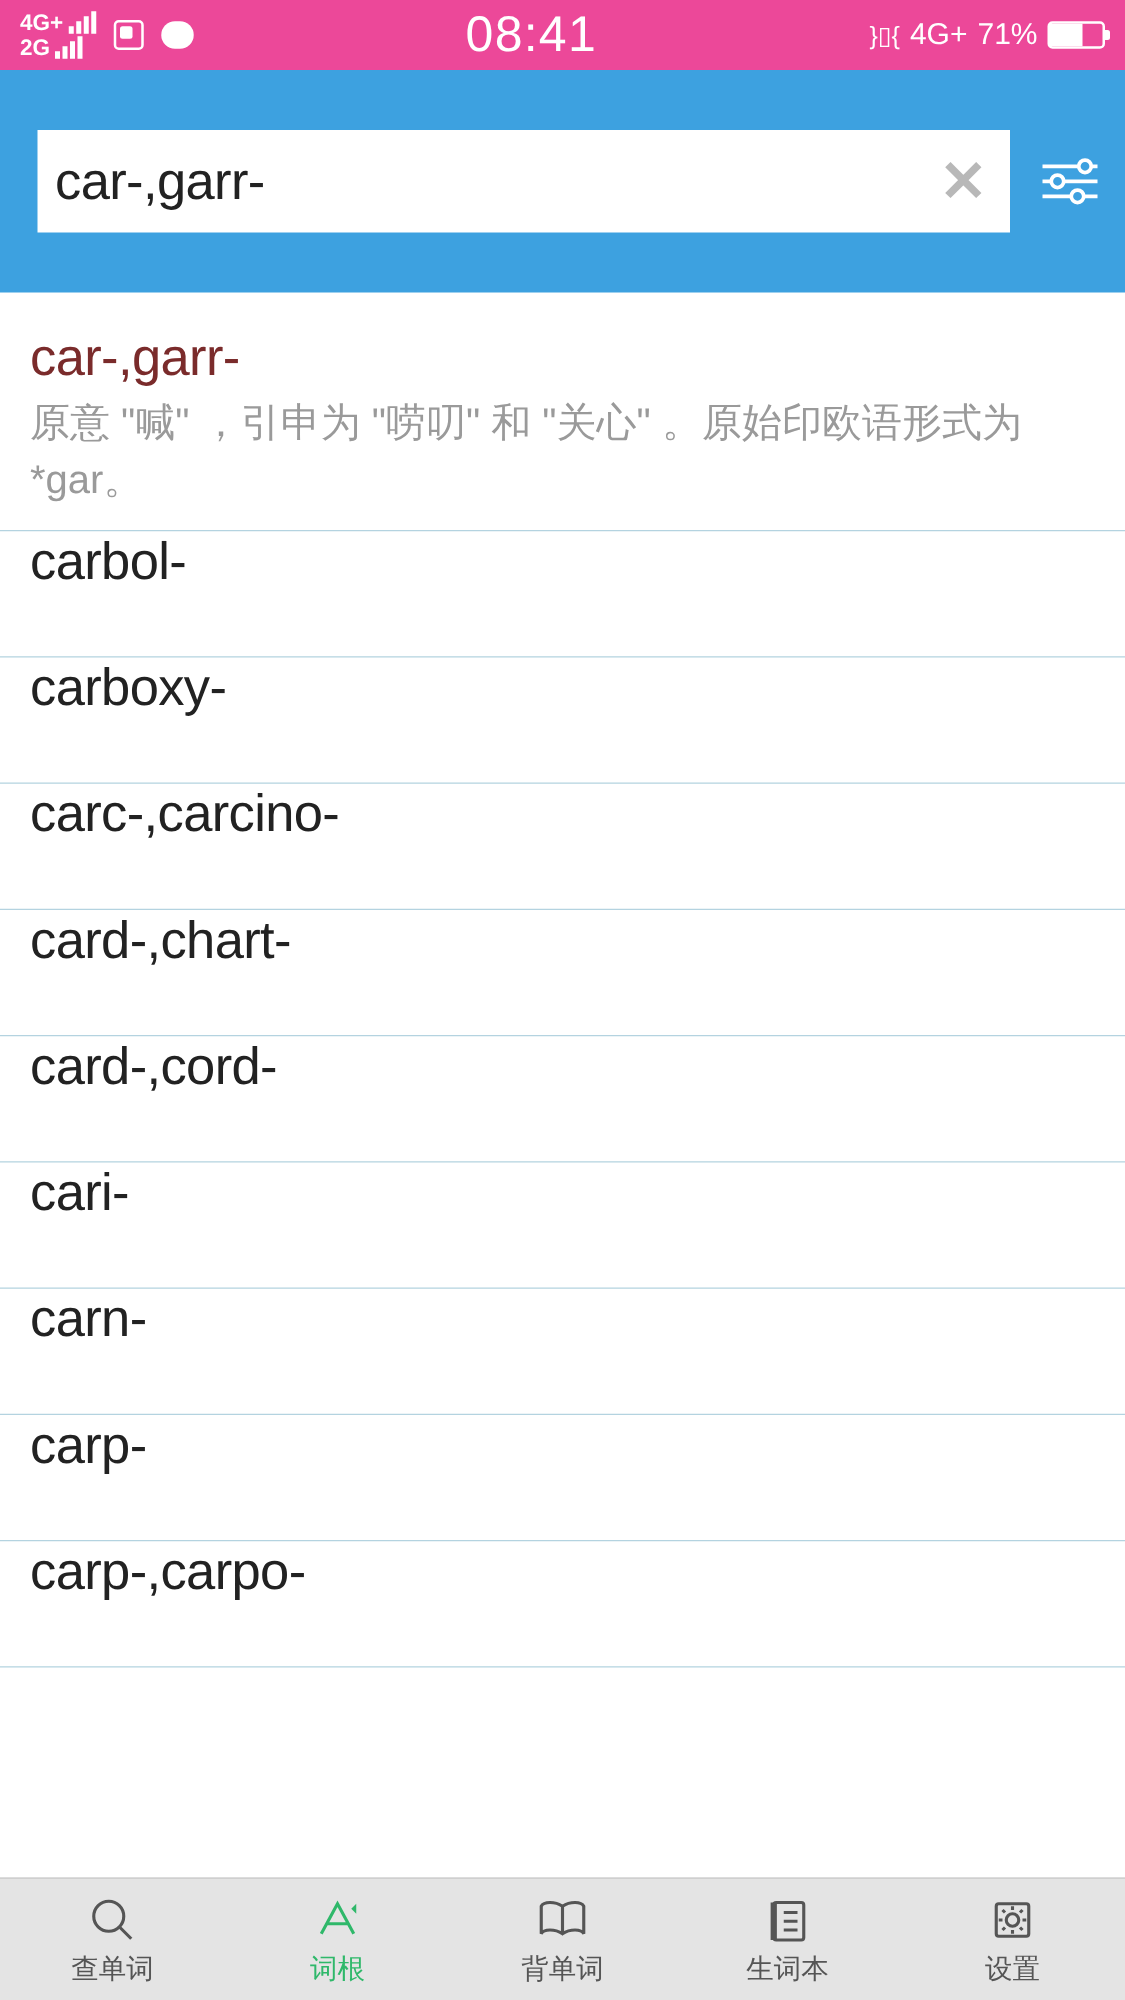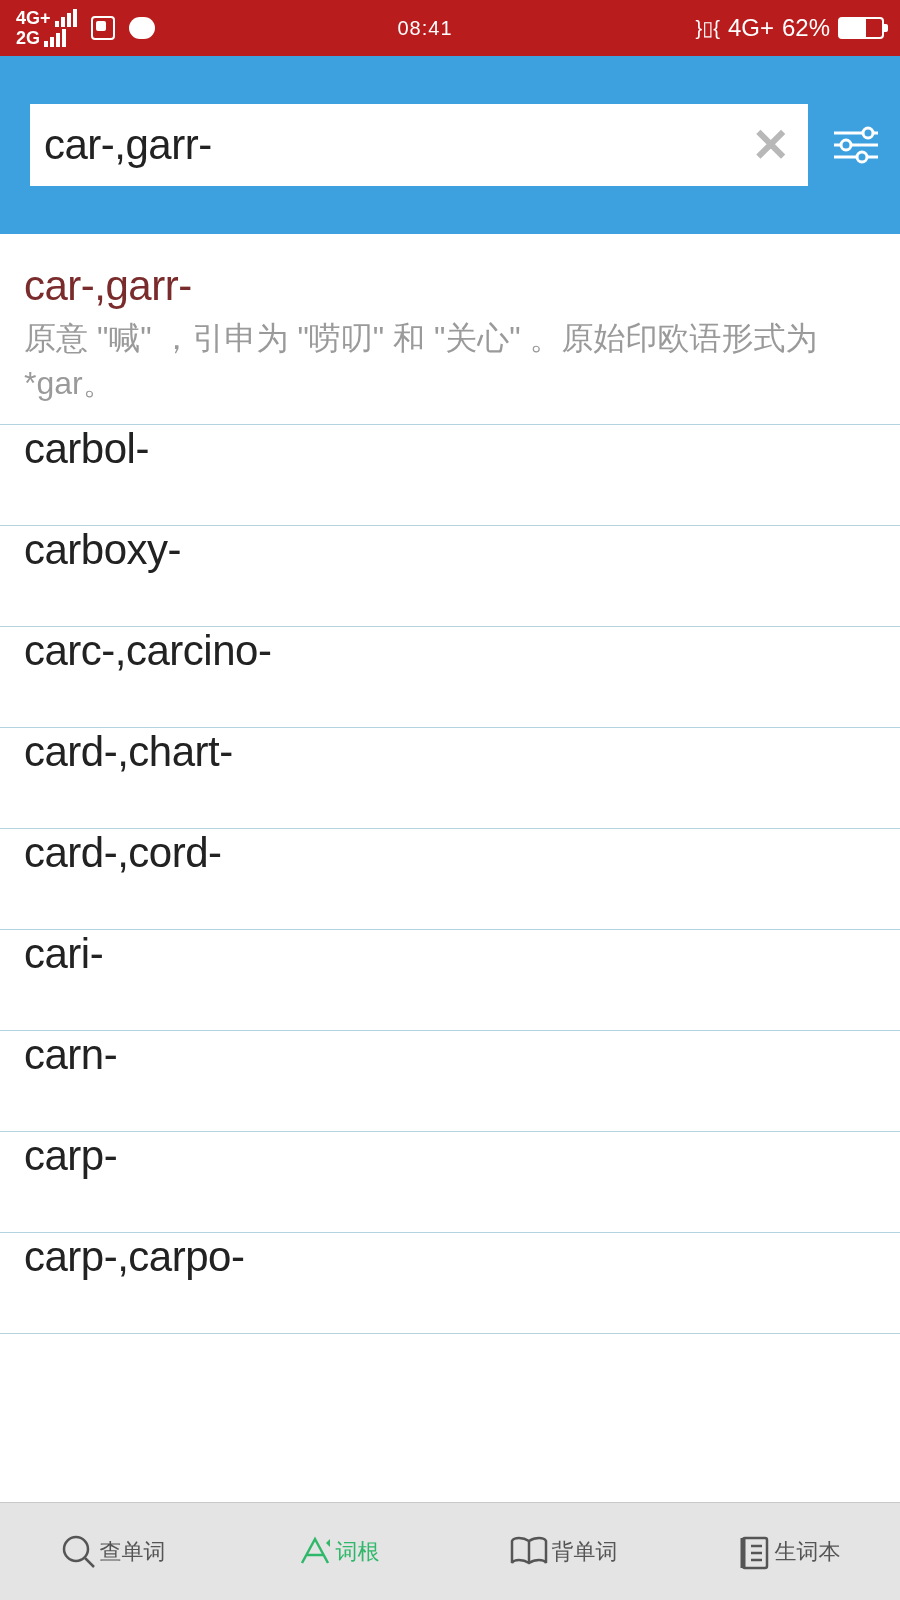--- a/index.html
+++ b/index.html
@@ -6,39 +6,39 @@
     body {
       width: 900px;
       height: 1600px;
       font-family: -apple-system, "Helvetica Neue", Arial, sans-serif;
       background: #fff;
       overflow: hidden;
       position: relative;
     }
     .status-bar {
       height: 56px;
-      background: #b91c1c;
+      background: #ec4899;
       color: #fff;
       display: flex;
       align-items: center;
       padding: 0 16px;
       font-size: 24px;
       font-weight: 500;
     }
     .status-left { display: flex; align-items: center; gap: 8px; }
     .signal-block { display: flex; flex-direction: column; line-height: 1; gap: 2px; }
     .sig-row { display: flex; align-items: flex-end; gap: 4px; }
     .sig-label { font-size: 18px; font-weight: 600; }
     .bars { display: flex; align-items: flex-end; gap: 2px; }
     .bar { width: 4px; background: #fff; }
     .b1{height:6px}.b2{height:10px}.b3{height:14px}.b4{height:18px}
     .status-icon-square { width: 24px; height: 24px; border: 2px solid #fff; border-radius: 4px; margin-left:6px; position:relative;}
     .status-icon-square::after{content:"";position:absolute;left:3px;top:3px;right:7px;bottom:7px;background:#fff;border-radius:2px;}
     .status-icon-bubble { width: 26px; height: 22px; background:#fff; border-radius: 12px; margin-left:6px;}
-    .status-center { flex:1; text-align:center; font-size: 20px; letter-spacing: 1px; font-weight:500;}
+    .status-center { flex:1; text-align:center; font-size: 40px; letter-spacing: 1px; font-weight:500;}
     .status-right { display:flex; align-items:center; gap:8px; font-size: 24px;}
     .vibrate-icon { font-size: 20px; }
     .battery { width: 46px; height: 22px; border: 2.5px solid #fff; border-radius: 4px; position: relative; }
     .battery::after { content:""; position:absolute; right:-6px; top:5px; width:4px; height:8px; background:#fff; border-radius:0 2px 2px 0;}
     .battery-fill { background:#fff; height:100%; width:62%; }
 
     .search-header {
       background: #3da1e0;
       padding: 48px 20px 48px 30px;
       display: flex;
@@ -100,21 +100,21 @@
       left: 0;
       right: 0;
       height: 98px;
       background: #e4e4e4;
       border-top: 1px solid #c8c8c8;
       display: flex;
     }
     .nav-item {
       flex: 1;
       display: flex;
-      flex-direction: row;
+      flex-direction: column;
       align-items: center;
       justify-content: center;
       gap: 2px;
       color: #555;
     }
     .nav-item.active { color: #2fb86a; }
     .nav-icon { height: 44px; display:flex; align-items:center; justify-content:center;}
     .nav-label { font-size: 22px; }
   </style>
 </head>
@@ -142,21 +142,21 @@
           </div>
       </div>
     </div>
     <div class="status-icon-square"></div>
     <div class="status-icon-bubble"></div>
   </div>
   <div class="status-center">08:41</div>
   <div class="status-right">
     <span class="vibrate-icon">}▯{</span>
     <span>4G+</span>
-    <span>62%</span>
+    <span>71%</span>
     <div class="battery">
         <div class="battery-fill"></div>
       </div>
   </div>
 </div>
 
 <div class="search-header">
   <div class="search-box">
     <input class="search-input" value="car-,garr-" style="">
     <span class="clear-x">✕</span>
@@ -239,13 +239,23 @@
       <svg width="38" height="38" viewBox="0 0 38 38" fill="none" stroke="#555" stroke-width="2.5">
         <rect x="8" y="5" width="24" height="30" rx="2"></rect>
           <line x1="8" y1="5" x2="8" y2="35" stroke-width="5"></line>
         <line x1="16" y1="13" x2="27" y2="13"></line>
           <line x1="16" y1="20" x2="27" y2="20"></line>
           <line x1="16" y1="27" x2="27" y2="27"></line>
       </svg>
     </div>
     <span class="nav-label">生词本</span>
   </div>
+  <div class="nav-item">
+    <div class="nav-icon">
+      <svg width="38" height="38" viewBox="0 0 38 38" fill="none" stroke="#555" stroke-width="2.5">
+        <rect x="6" y="6" width="26" height="26" rx="2"></rect>
+        <circle cx="19" cy="19" r="5"></circle>
+        <path d="M19 11 L19 8 M19 30 L19 27 M11 19 L8 19 M30 19 L27 19 M13 13 L11 11 M25 25 L27 27 M25 13 L27 11 M13 25 L11 27"></path>
+      </svg>
+    </div>
+    <span class="nav-label">设置</span>
+  </div>
 </div>
 
 </body></html>

